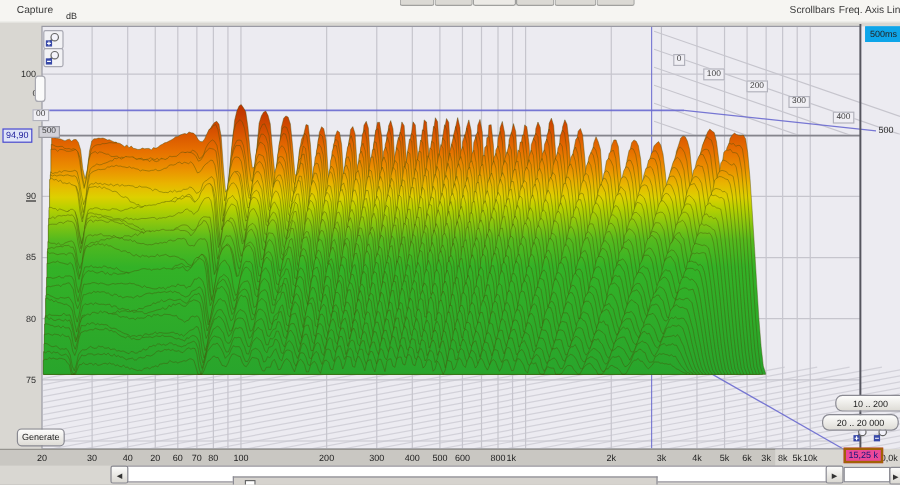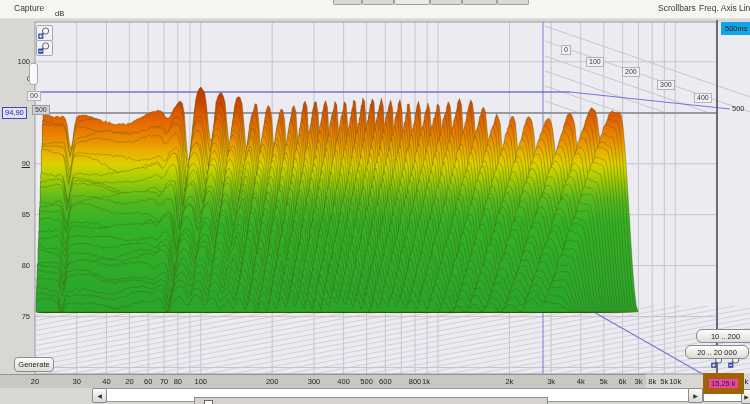--- a/index.html
+++ b/index.html
@@ -9,21 +9,21 @@
   #topbar{left:0;top:0;width:750px;height:18px;background:#f6f5f2;border-bottom:1px solid #e2e0dc;}
   .menu-item{font-size:8.5px;color:#3a3a3a;cursor:default;}
   #capture{left:14px;top:3px;}
   .btn-frag{position:absolute;top:0;height:4px;background:#dbd9d4;border:1px solid #a0a09e;border-top:none;border-radius:0 0 2px 2px;}
   #chart-svg{left:0;top:0;z-index:1;}
   .lbl{position:absolute;z-index:3;font-size:7.5px;color:#2c2c2c;line-height:9px;white-space:nowrap;}
   .ytick{width:18px;text-align:right;}
   .tbox{background:#f0eff4;border:1px solid #b2b2bc;padding:0 2px;font-size:7px;color:#3a3a3a;line-height:8px;}
   .badge{background:#0ea5e9;border:1px solid #0ea5e9;padding:1px 3px;font-size:7.5px;color:#222;}
   .cursor-box{border:1px solid #4646c8;background:#dfe4f8;color:#1c1c9a;font-size:7.5px;padding:0 2px;line-height:10px;}
-  .freq-box{border:6px solid #a16207;background:#ec4899;color:#15157a;font-size:7.5px;padding:0 2px;line-height:9px;}
+  .freq-box{border:2px solid #a16207;background:#ec4899;color:#15157a;font-size:7.5px;padding:0 2px;line-height:9px;}
   .uibtn{position:absolute;z-index:4;display:flex;align-items:center;justify-content:center;
          font-size:7.5px;color:#222;background:linear-gradient(#fdfdfc,#dedcd6);
          border:1px solid #8a8a92;border-radius:6px;cursor:default;}
   #generate-btn{border-radius:4px;}
   .sb-arrow{position:absolute;z-index:4;display:flex;align-items:center;justify-content:center;
             width:13px;height:13px;background:linear-gradient(#fcfcfb,#dad8d2);border:1px solid #8a8a92;
             border-radius:2px;font-size:6px;color:#333;}
   .mag{position:absolute;z-index:4;width:15px;height:14px;}
   .mag.boxed{background:#f2f2f5;border:1px solid #a8a8b2;border-radius:2px;}
   #axis-strip{left:0;top:374px;width:646px;height:13px;background:#c9c7c2;border-top:1px solid #96948f;z-index:2;}

